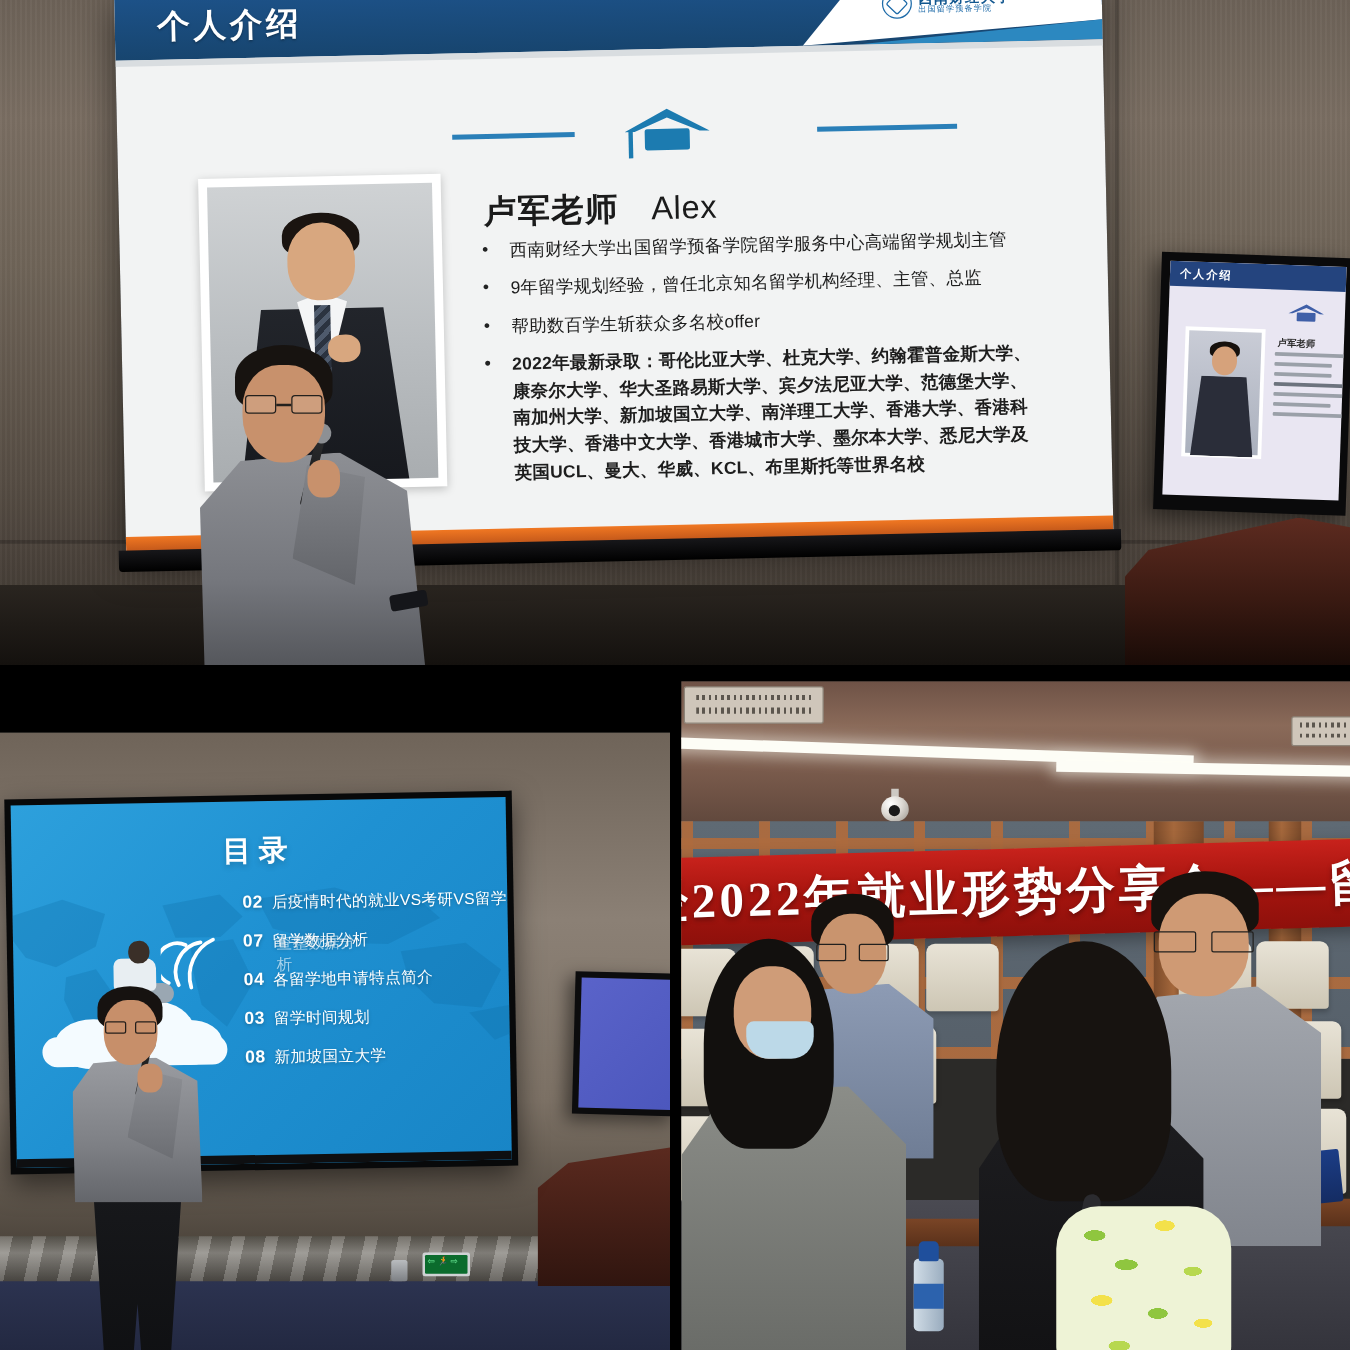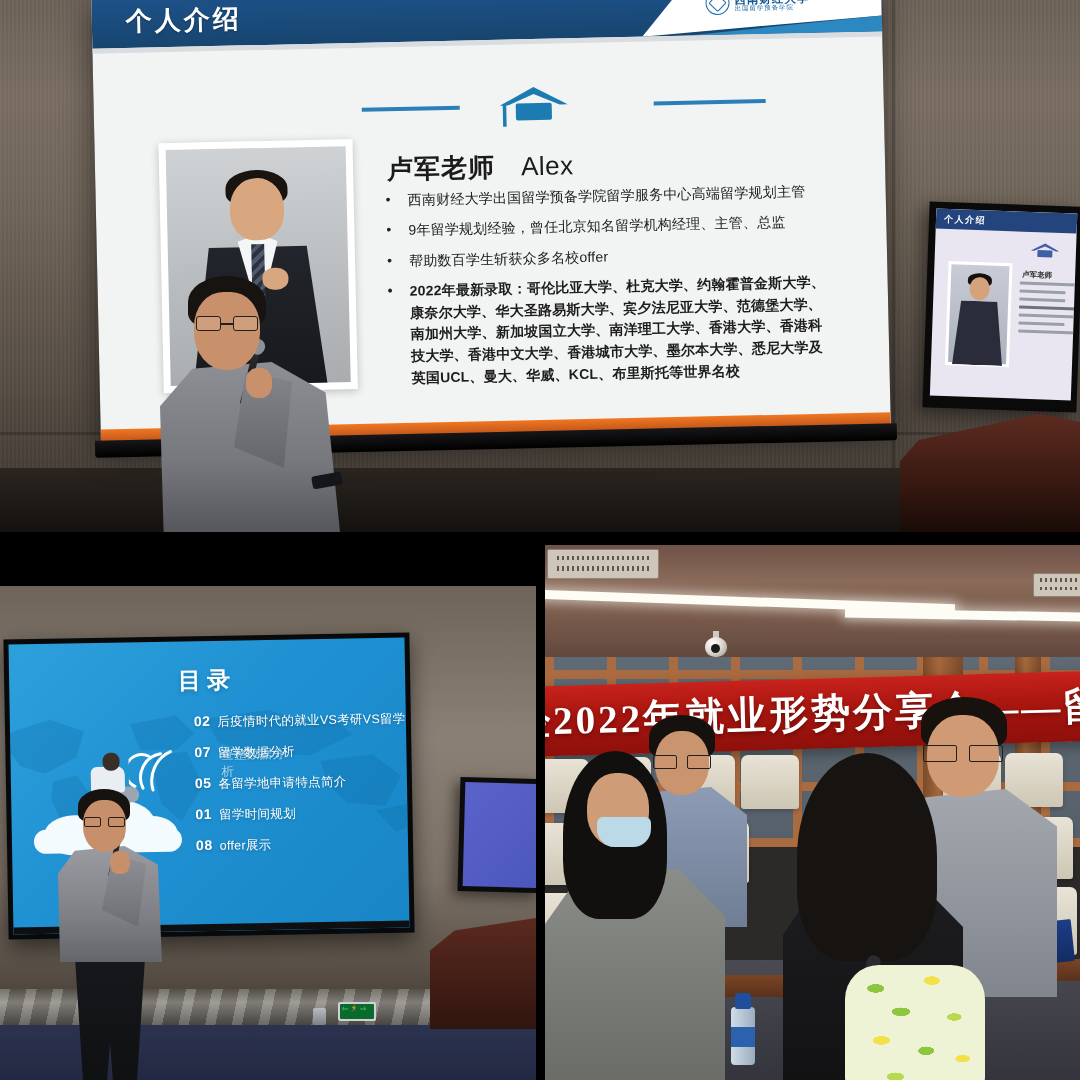--- a/index.html
+++ b/index.html
@@ -561,30 +561,30 @@
         <div class="toc">
           <div class="toc-row">
             <span class="toc-num">02</span>
             <span class="toc-lbl">后疫情时代的就业VS考研VS留学</span>
           </div>
           <div class="toc-row ghost">
             <span class="toc-num">07</span>
             <span class="toc-lbl" data-ghost="查整数据分析">留学数据分析</span>
           </div>
           <div class="toc-row">
-            <span class="toc-num">05</span>
+            <span class="toc-num">04</span>
             <span class="toc-lbl">各留学地申请特点简介</span>
           </div>
           <div class="toc-row">
-            <span class="toc-num">01</span>
+            <span class="toc-num">03</span>
             <span class="toc-lbl">留学时间规划</span>
           </div>
           <div class="toc-row">
             <span class="toc-num">08</span>
-            <span class="toc-lbl">offer展示</span>
+            <span class="toc-lbl">新加坡国立大学</span>
           </div>
         </div>
         <div class="bl-base"></div>
       </div>
     </div>
 
     <div class="spk2" style="left:58px; top:203px;">
       <div class="s2-pants"></div>
       <div class="s2-top"></div>
       <div class="mic2">

